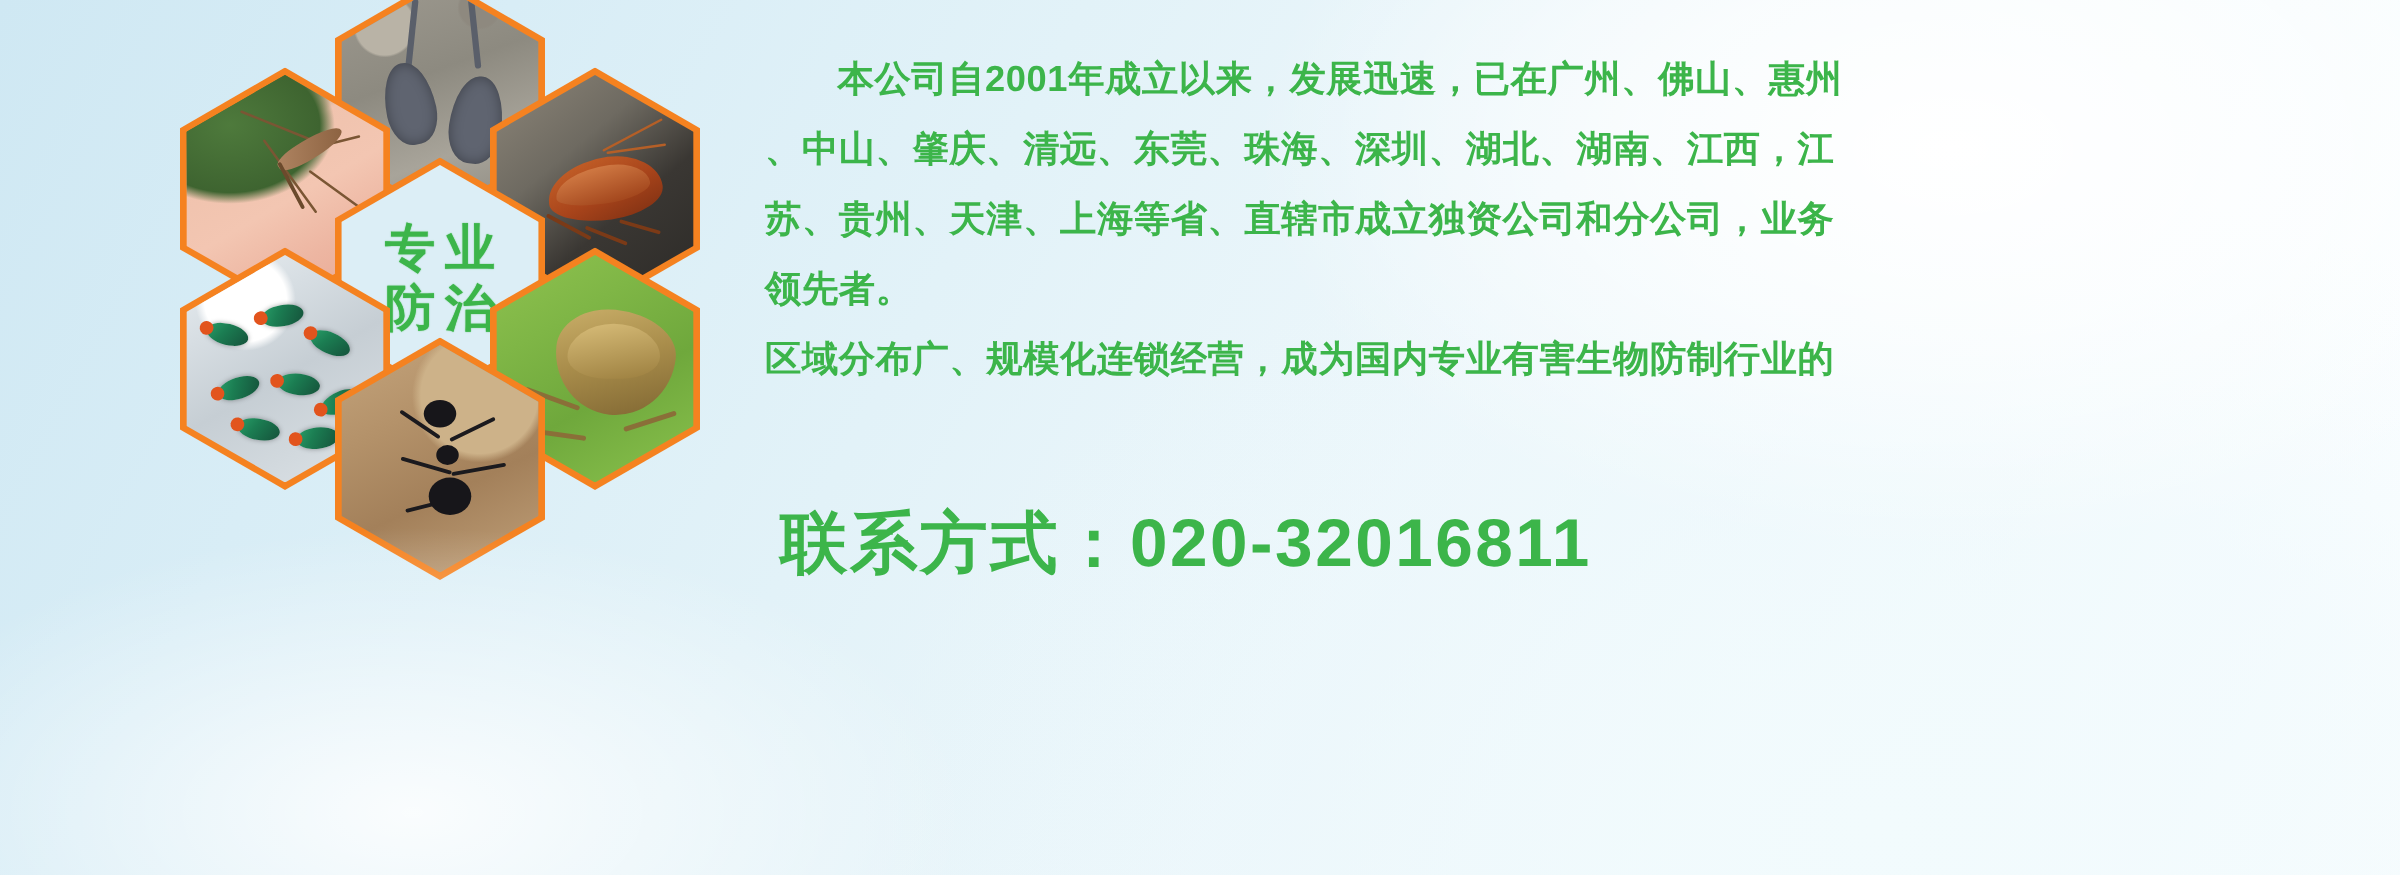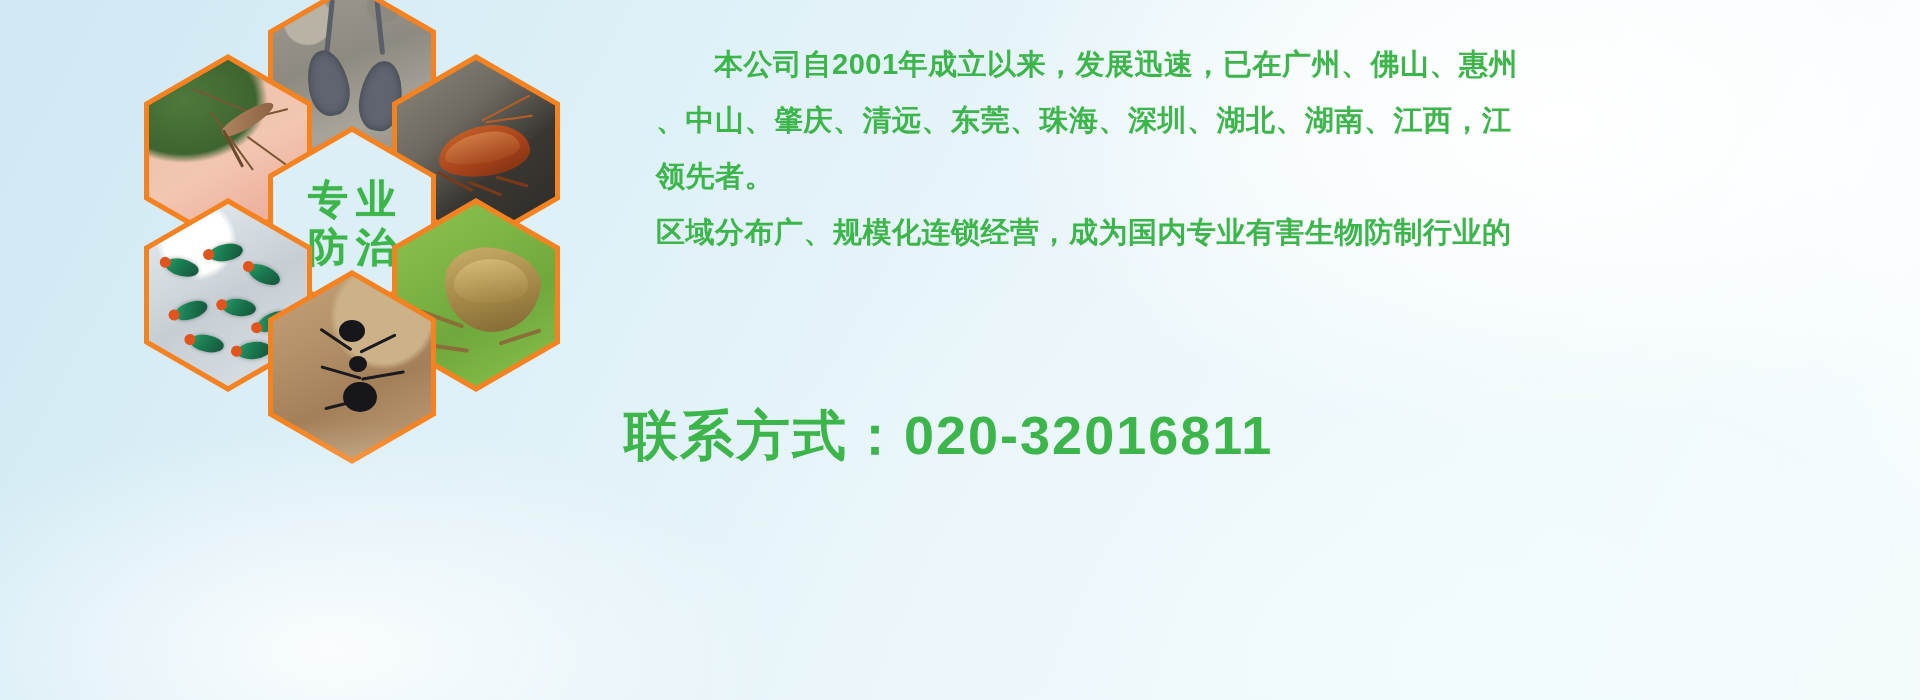--- a/index.html
+++ b/index.html
@@ -137,21 +137,21 @@
   .art.ant .p3{left:54%;top:36%;width:40px;transform:rotate(-26deg);}
   .art.ant .p4{left:56%;top:54%;width:44px;transform:rotate(-10deg);}
   .art.ant .p5{left:32%;top:70%;width:36px;transform:rotate(-14deg);}
 
   
   #copy{
     position:absolute;left:612px;top:36px;width:1252px;
   }
   .para-line{
     color:#3cb54a;font-size:29px;font-weight:700;line-height:56px;
-    letter-spacing:0.5px;white-space:nowrap;margin-left:44px;
+    letter-spacing:0.5px;white-space:nowrap;
   }
   .para-line.first{text-indent:58px;}
 
   #contact{position:absolute;left:612px;top:398px;width:1252px;}
   .contact-line{
     color:#3cb54a;font-weight:700;font-size:54px;line-height:74px;letter-spacing:2px;white-space:nowrap;
   }
   .contact-line.l1{padding-left:12px;}
   .contact-line.l2{padding-left:290px;}
 </style>
@@ -249,20 +249,21 @@
             <div class="t"></div>
         </div>
       </div>
     </div>
 
   </div>
 
   <div id="copy">
     <div class="para-line first">本公司自2001年成立以来，发展迅速，已在广州、佛山、惠州</div>
     <div class="para-line">、中山、肇庆、清远、东莞、珠海、深圳、湖北、湖南、江西，江</div>
+    <div class="para-line">苏、贵州、天津、上海等省、直辖市成立独资公司和分公司，业务</div>
     <div class="para-line">领先者。</div>
     <div class="para-line">区域分布广、规模化连锁经营，成为国内专业有害生物防制行业的</div>
   </div>
 
   <div id="contact">
     <div class="contact-line l1">联系方式：020-32016811</div>
   </div>
 
 </div>
 

